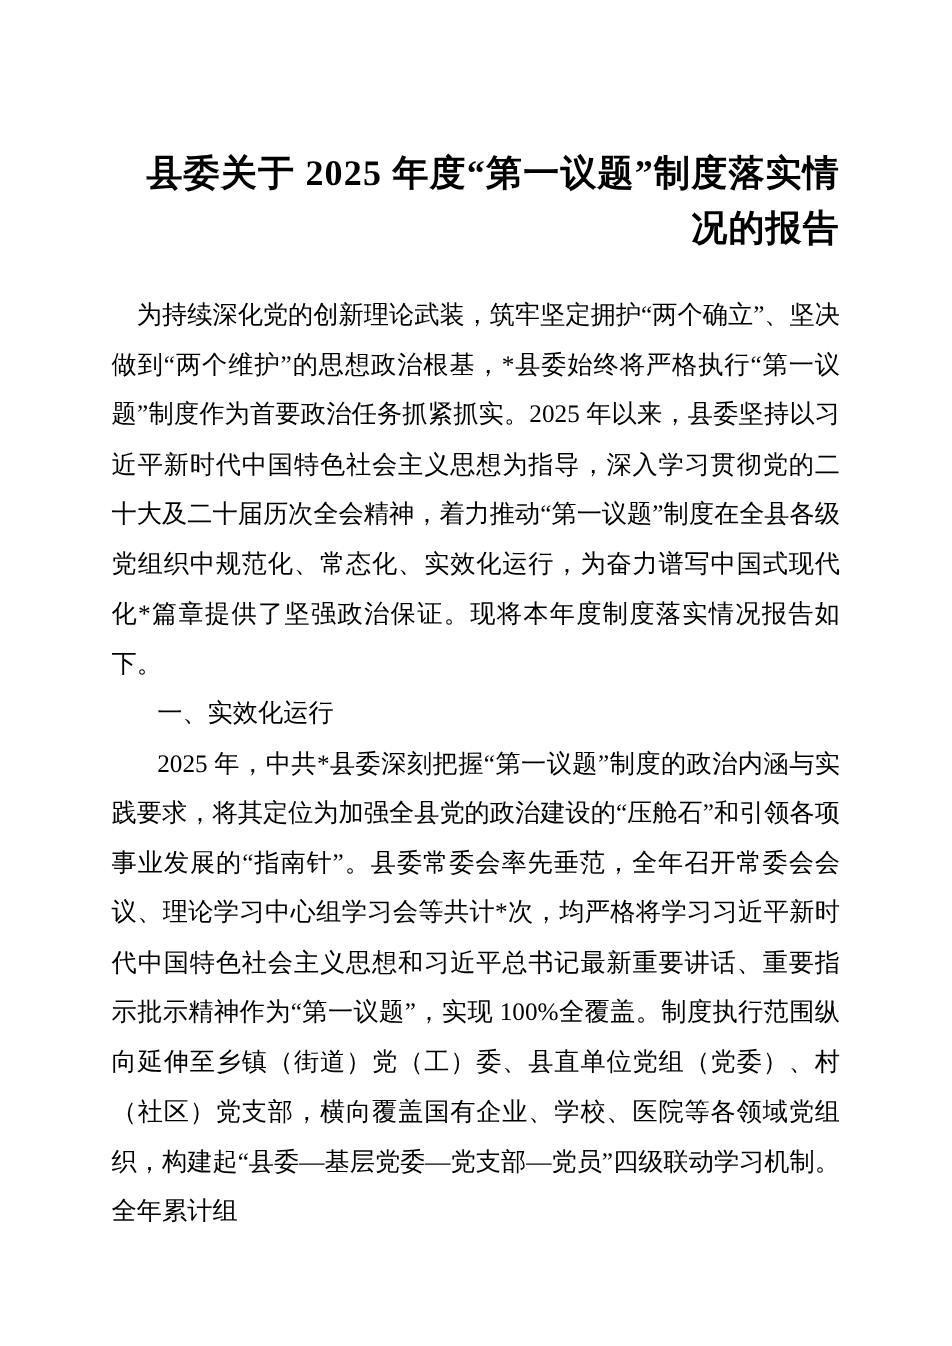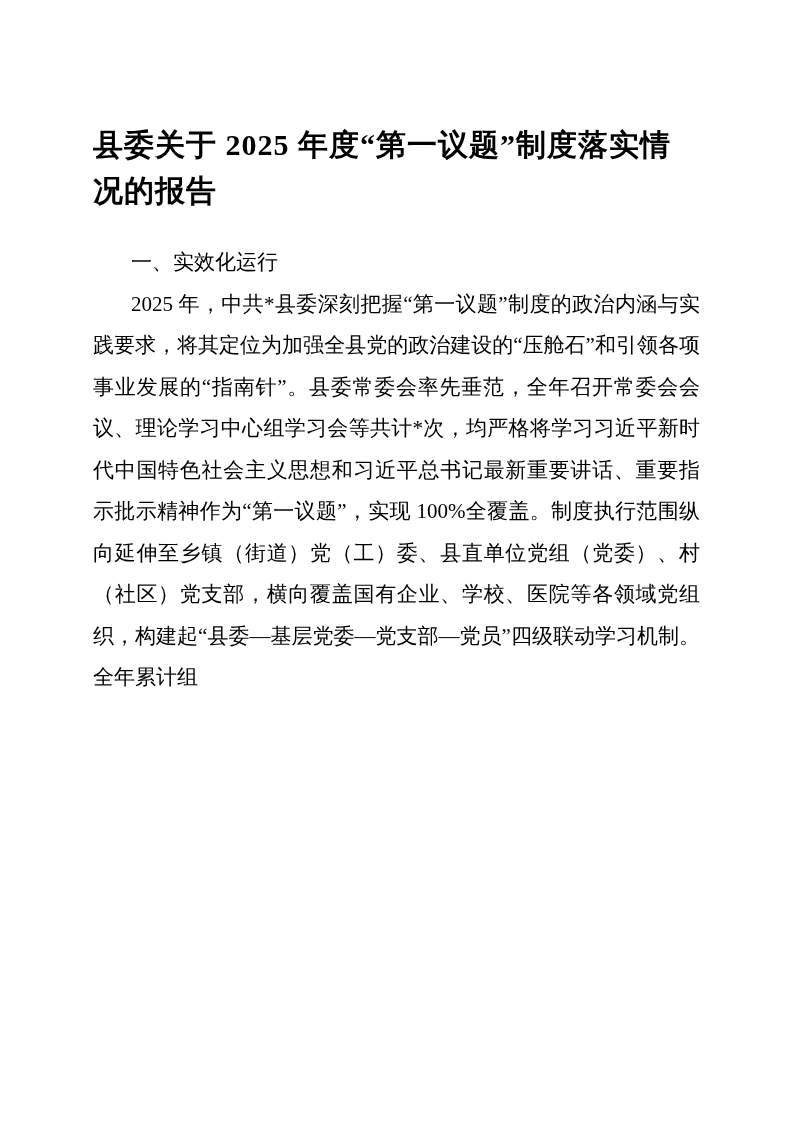--- a/index.html
+++ b/index.html
@@ -14,38 +14,39 @@
     background: #ffffff;
     overflow: hidden;
     padding: 122px 93px 0 93px;
     color: #000000;
   }
   .doc-title {
     font-family: "Liberation Serif", "DejaVu Serif", serif;
     font-size: 30px;
     line-height: 46px;
     font-weight: 700;
-    text-align: left;
+    text-align: right;
     letter-spacing: 1px;
     margin: 0 0 28px 0;
   }
   .body-para {
     font-size: 21px;
     line-height: 41.5px;
     text-align: justify;
     text-justify: inter-character;
     word-break: break-all;
     margin: 0;
   }
   .indent-1 { text-indent: 21px; }
   .indent-2 { text-indent: 38px; }
 </style>
 </head>
 <body>
 
 <div class="page">
   <h1 class="doc-title">县委关于 2025 年度“第一议题”制度落实情况的报告</h1>
 
+  <p class="body-para indent-1">为持续深化党的创新理论武装，筑牢坚定拥护“两个确立”、坚决做到“两个维护”的思想政治根基，*县委始终将严格执行“第一议题”制度作为首要政治任务抓紧抓实。2025 年以来，县委坚持以习近平新时代中国特色社会主义思想为指导，深入学习贯彻党的二十大及二十届历次全会精神，着力推动“第一议题”制度在全县各级党组织中规范化、常态化、实效化运行，为奋力谱写中国式现代化*篇章提供了坚强政治保证。现将本年度制度落实情况报告如下。</p>
 
   <p class="body-para indent-2">一、实效化运行</p>
 
   <p class="body-para indent-2">2025 年，中共*县委深刻把握“第一议题”制度的政治内涵与实践要求，将其定位为加强全县党的政治建设的“压舱石”和引领各项事业发展的“指南针”。县委常委会率先垂范，全年召开常委会会议、理论学习中心组学习会等共计*次，均严格将学习习近平新时代中国特色社会主义思想和习近平总书记最新重要讲话、重要指示批示精神作为“第一议题”，实现 100%全覆盖。制度执行范围纵向延伸至乡镇（街道）党（工）委、县直单位党组（党委）、村（社区）党支部，横向覆盖国有企业、学校、医院等各领域党组织，构建起“县委—基层党委—党支部—党员”四级联动学习机制。全年累计组</p>
 </div>
 
 </body></html>

